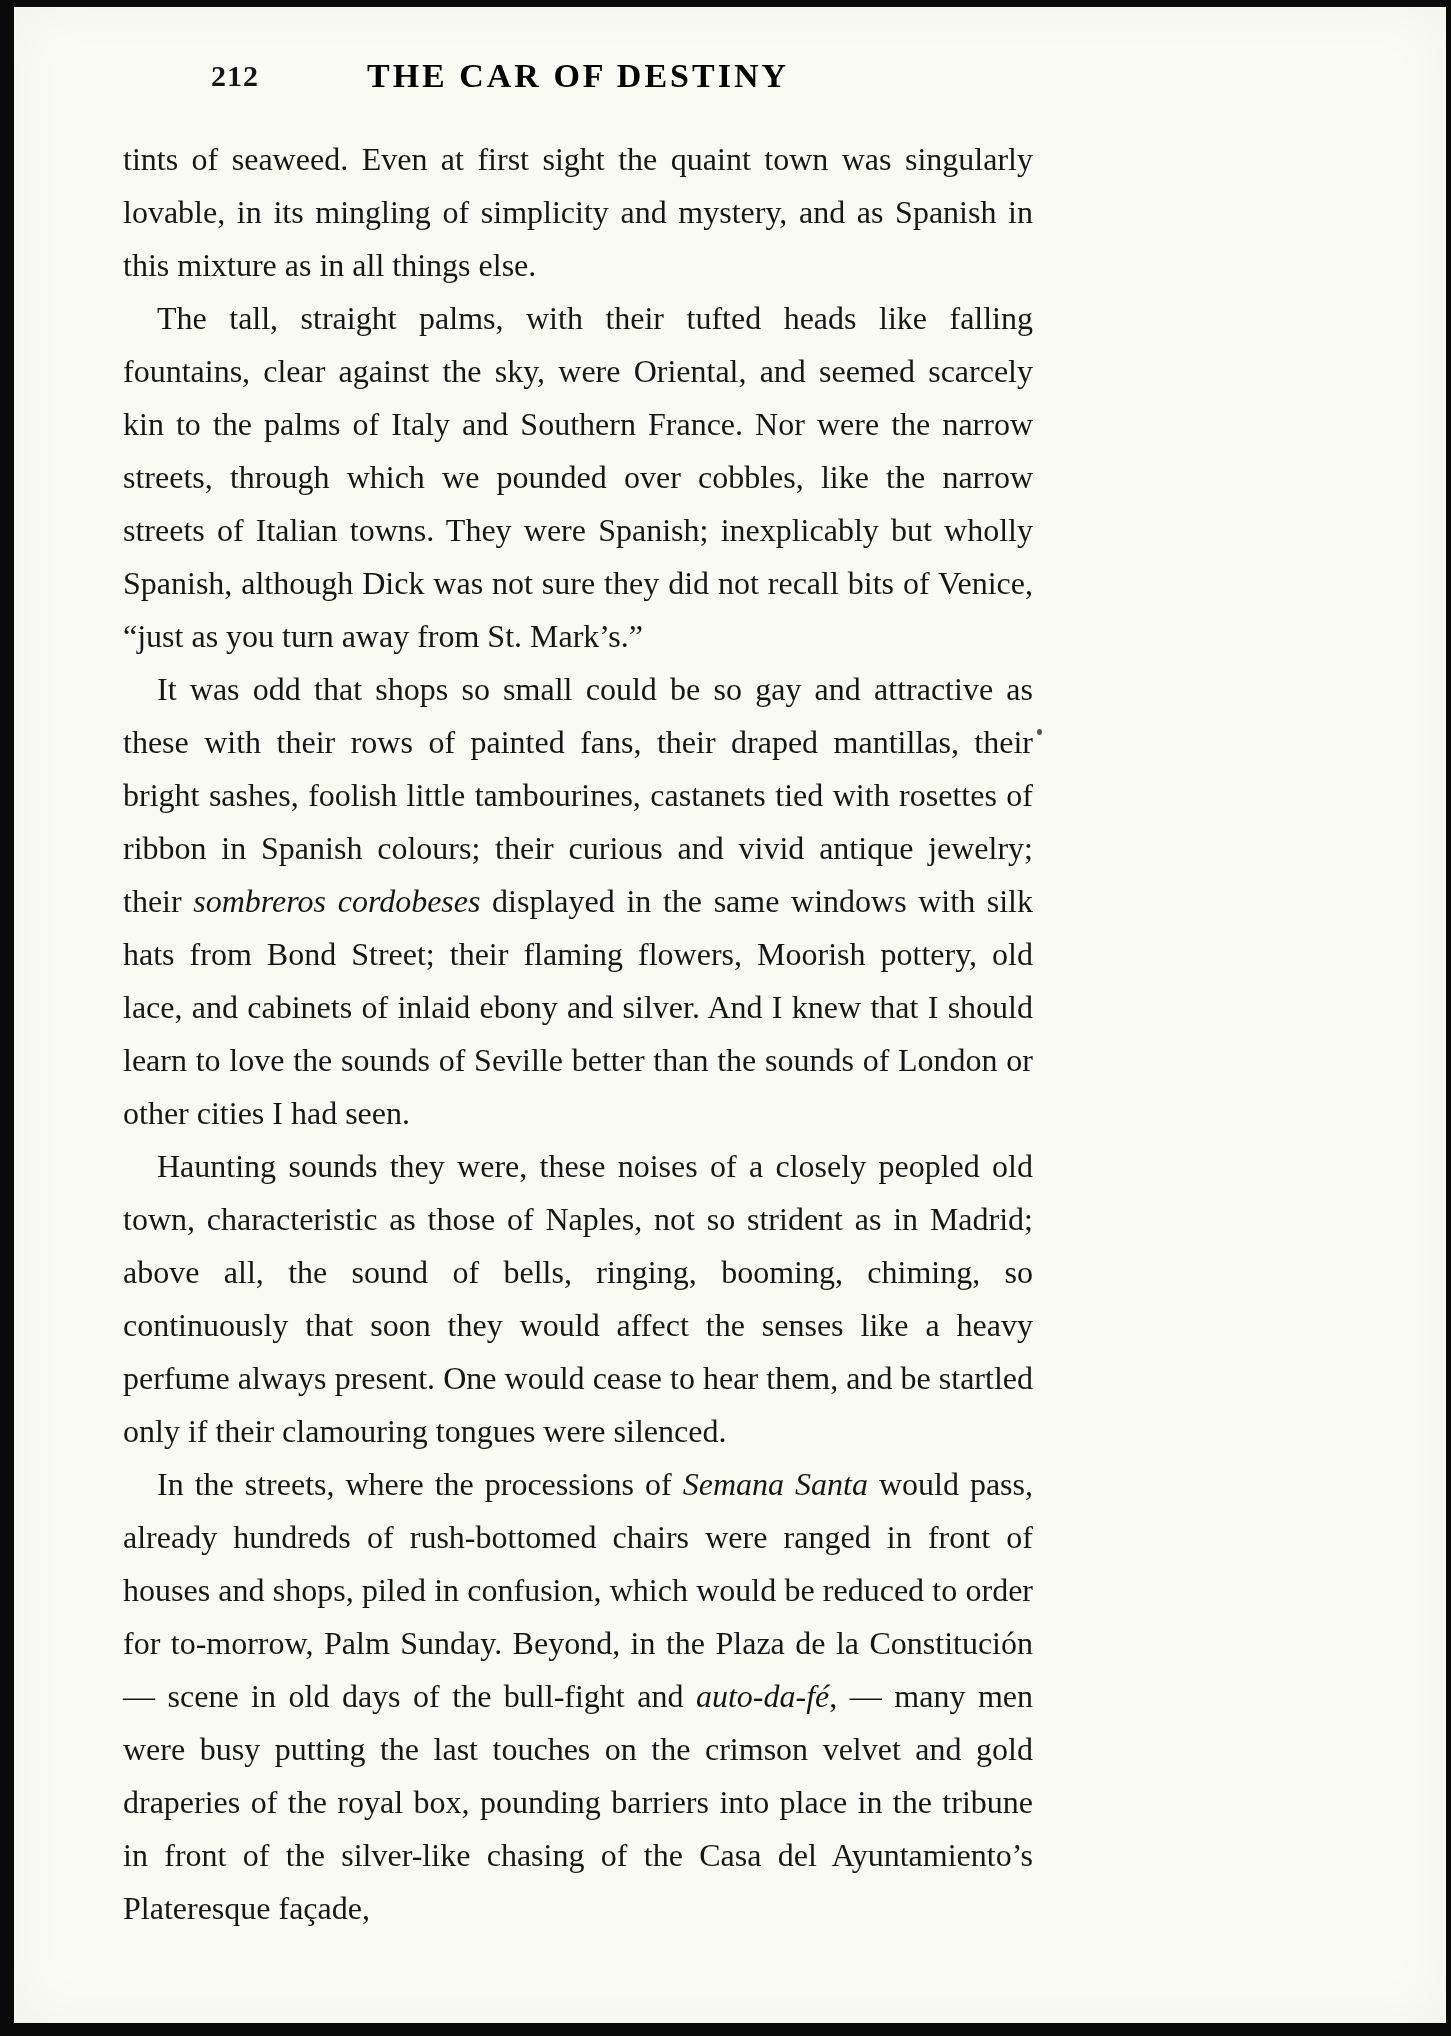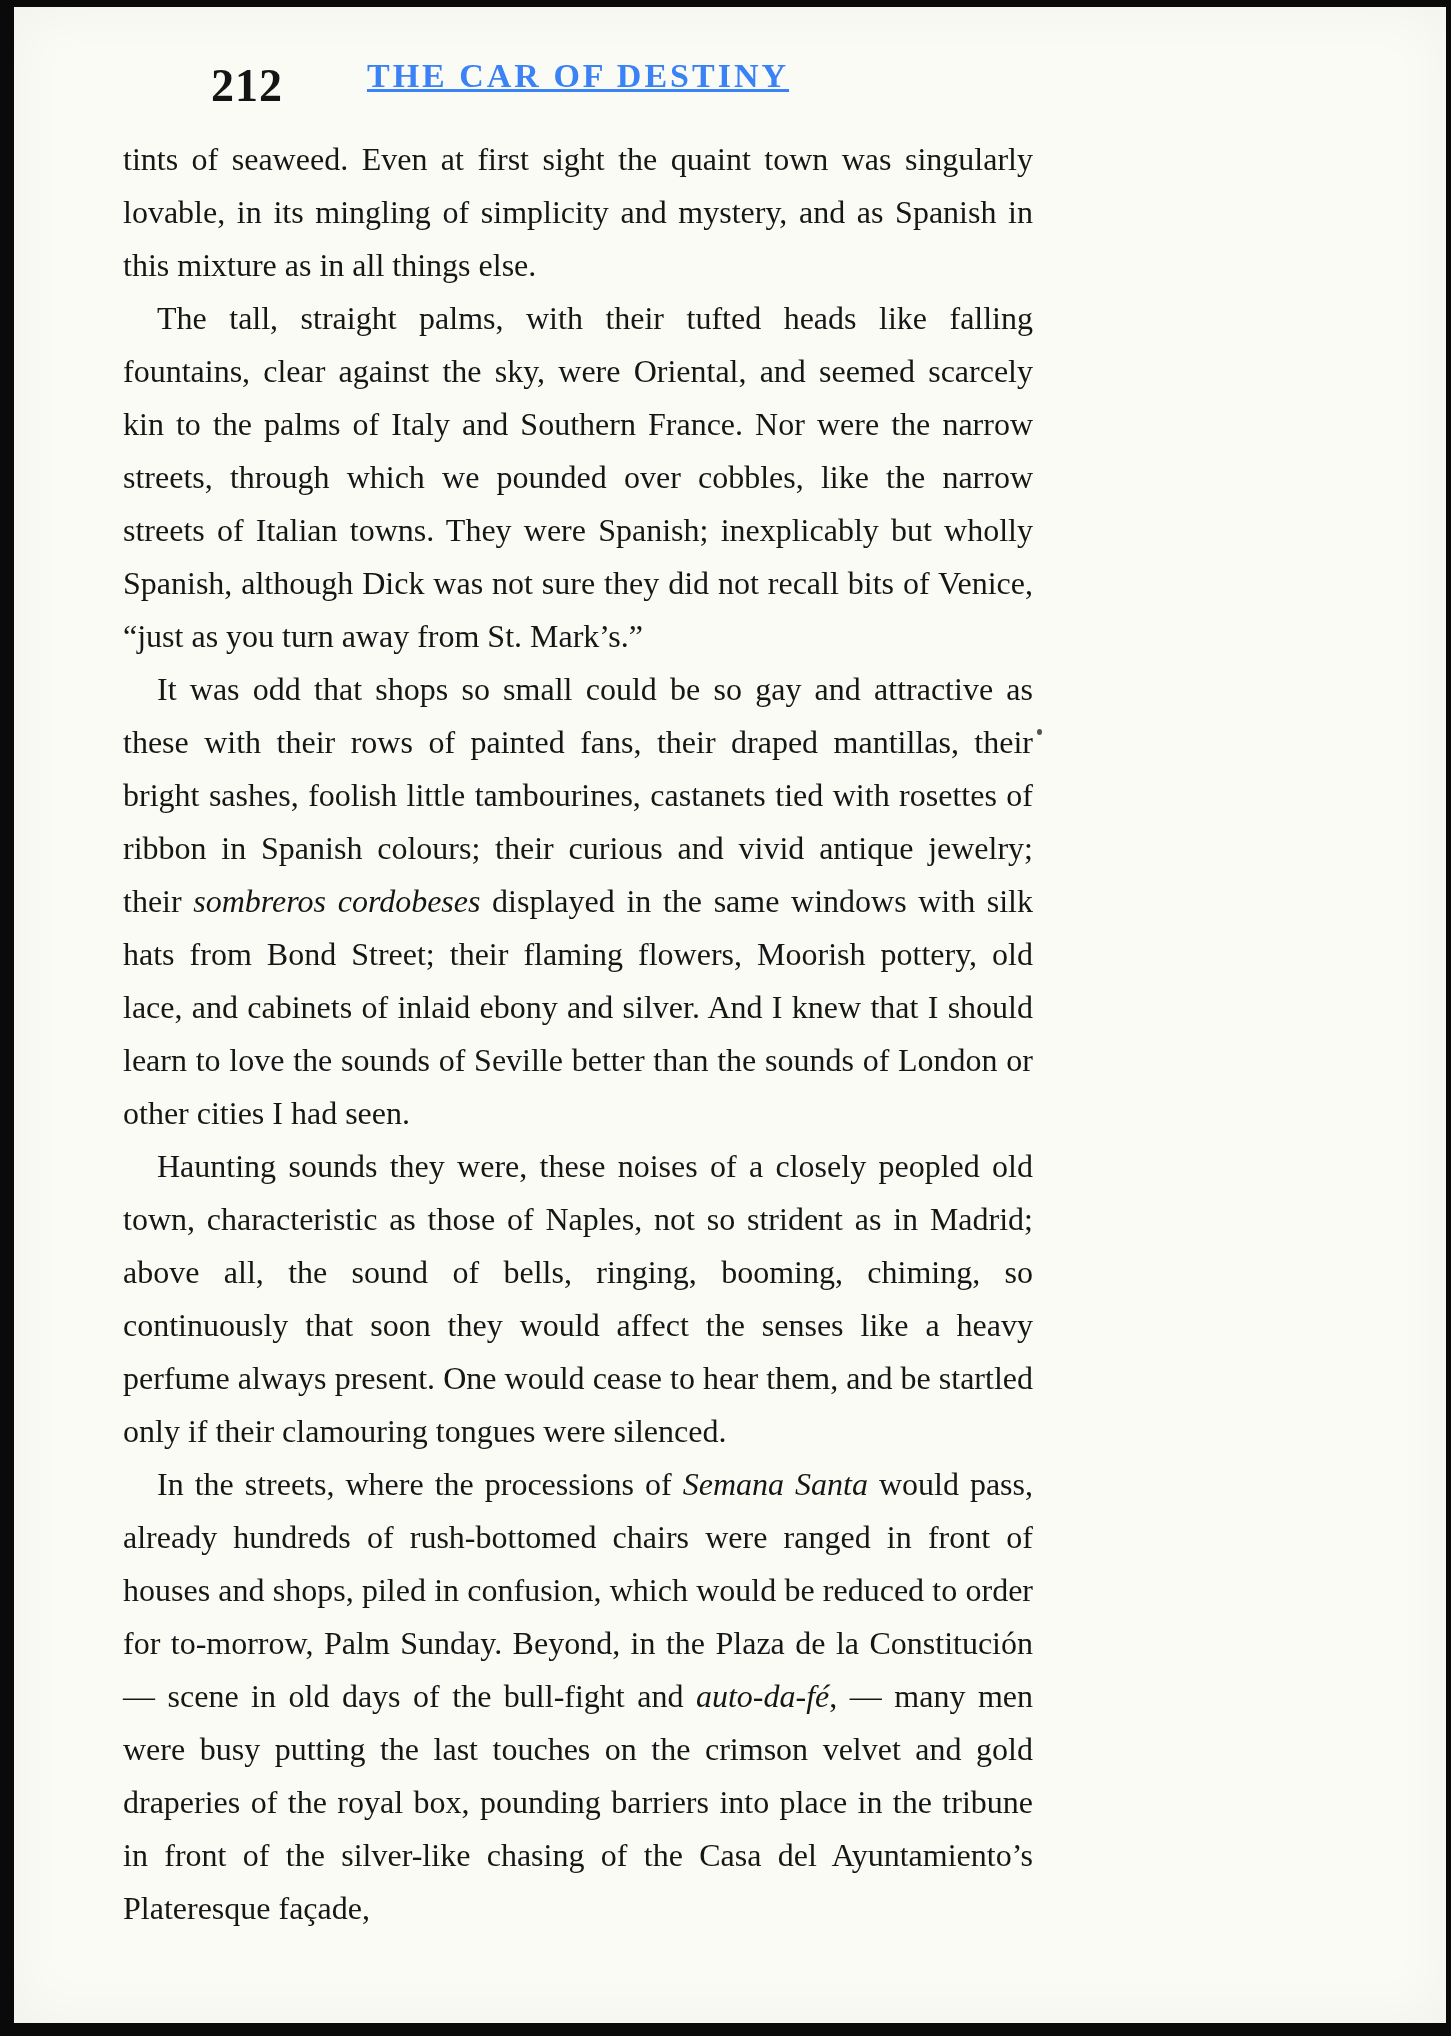--- a/index.html
+++ b/index.html
@@ -27,33 +27,32 @@
     position: relative;
     margin: 50px 0 0 109px;
     width: 910px;
     height: 46px;
   }
   .pagenum {
     position: absolute;
     left: 88px;
     top: 2px;
     font-weight: bold;
-    font-size: 46px;
+    font-size: 30px;
     letter-spacing: 1px;
     color: #141414;
   }
   .title {
     display: block;
     text-align: center;
     font-weight: bold;
     font-size: 34px;
     letter-spacing: 3px;
-    color: #3b82f6;
+    color: #000000;
     white-space: nowrap;
-    text-decoration: underline;
   }
   .body-text {
     margin: 30px 0 0 109px;
     width: 910px;
     font-size: 32px;
     line-height: 53px;
     text-align: justify;
     color: #161616;
   }
   .para {

